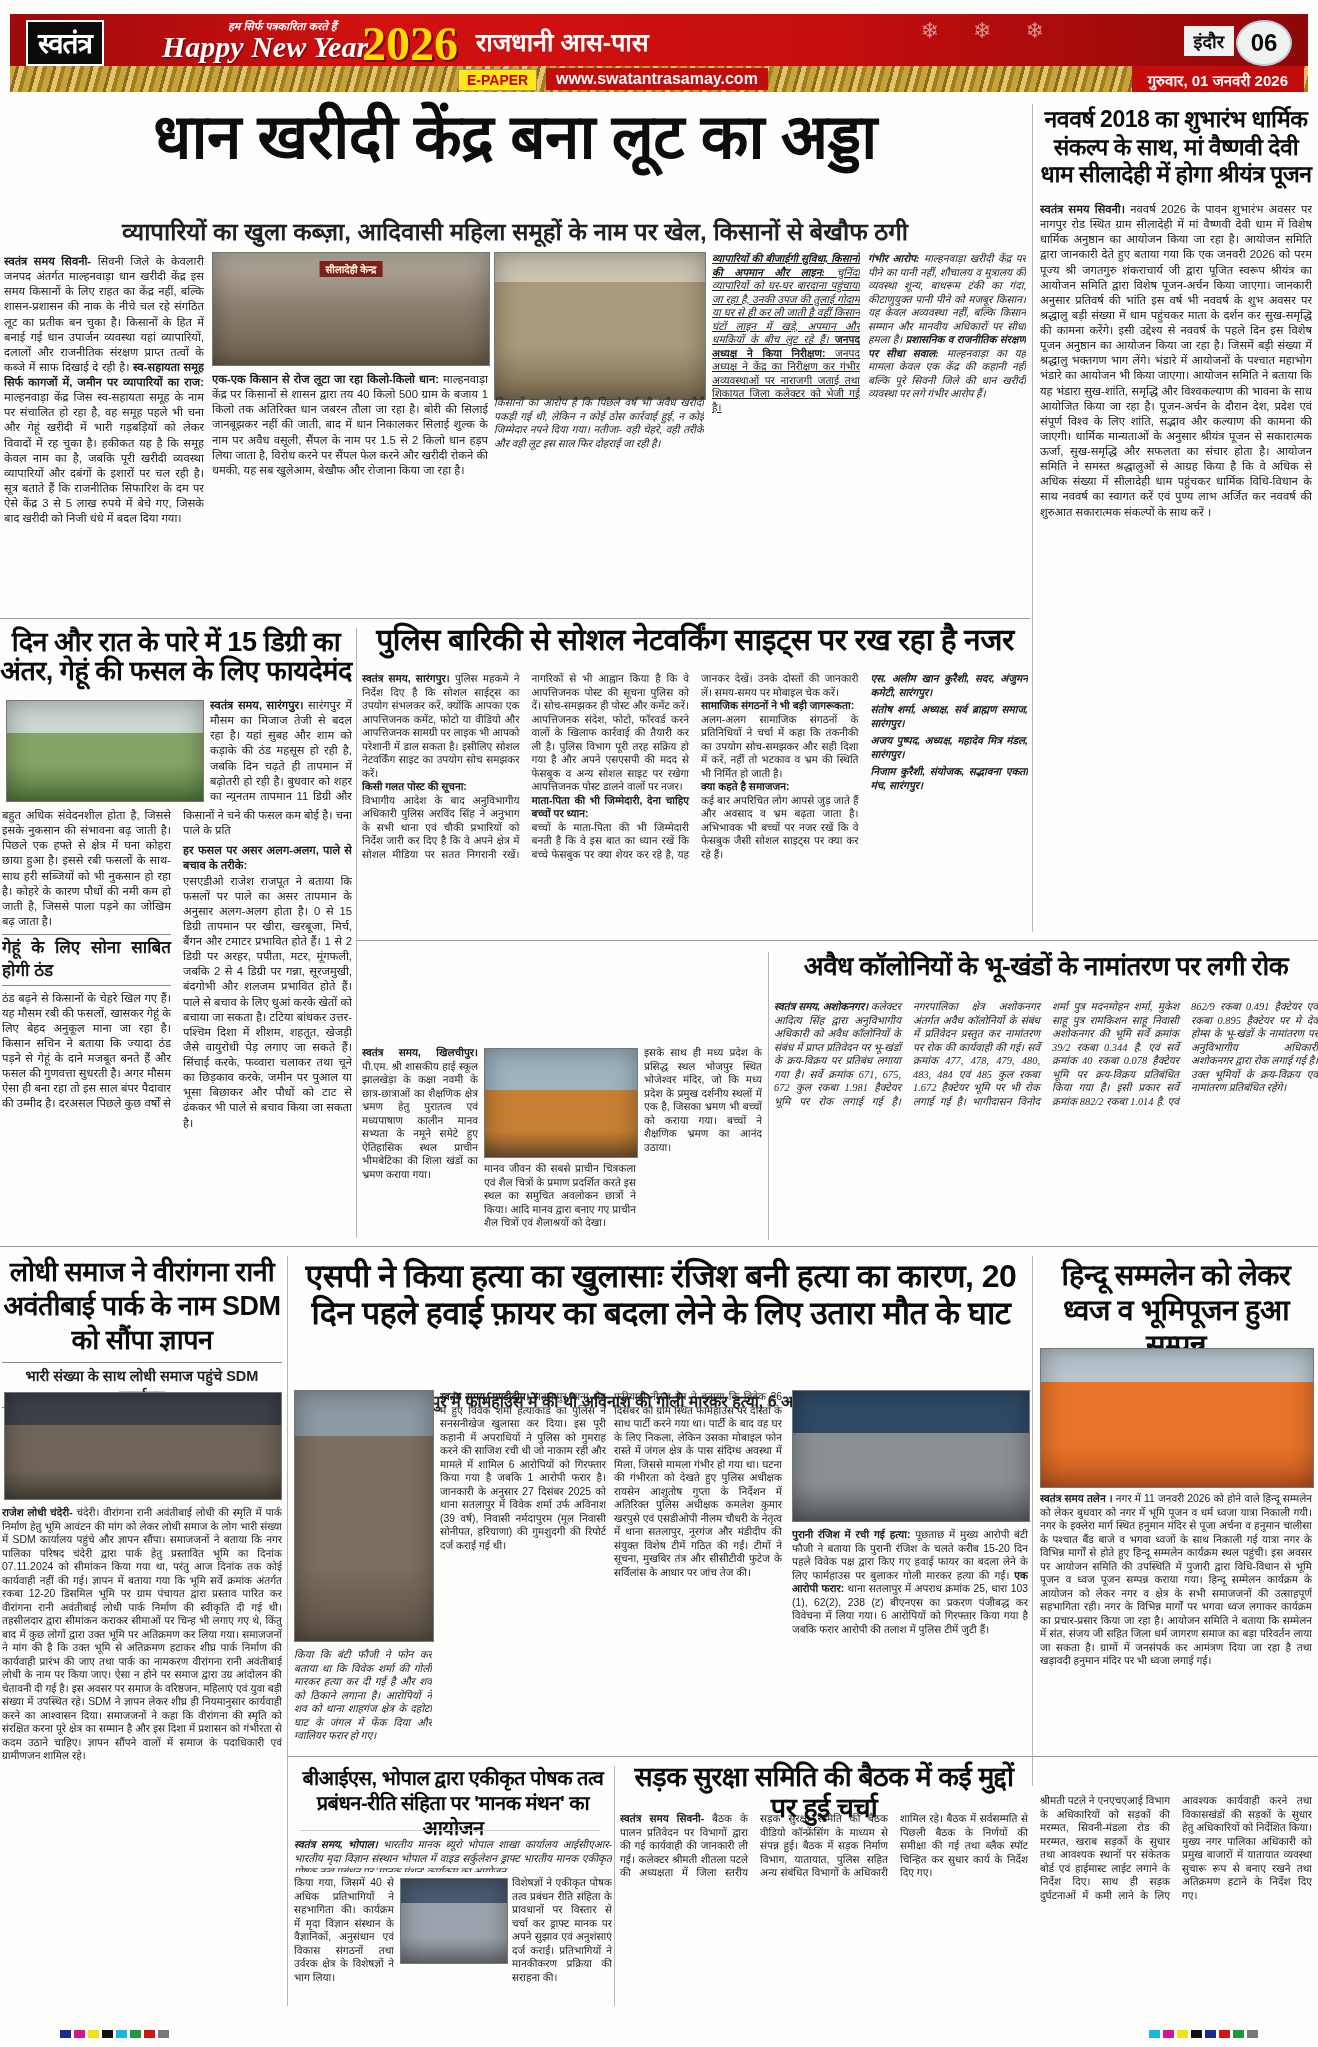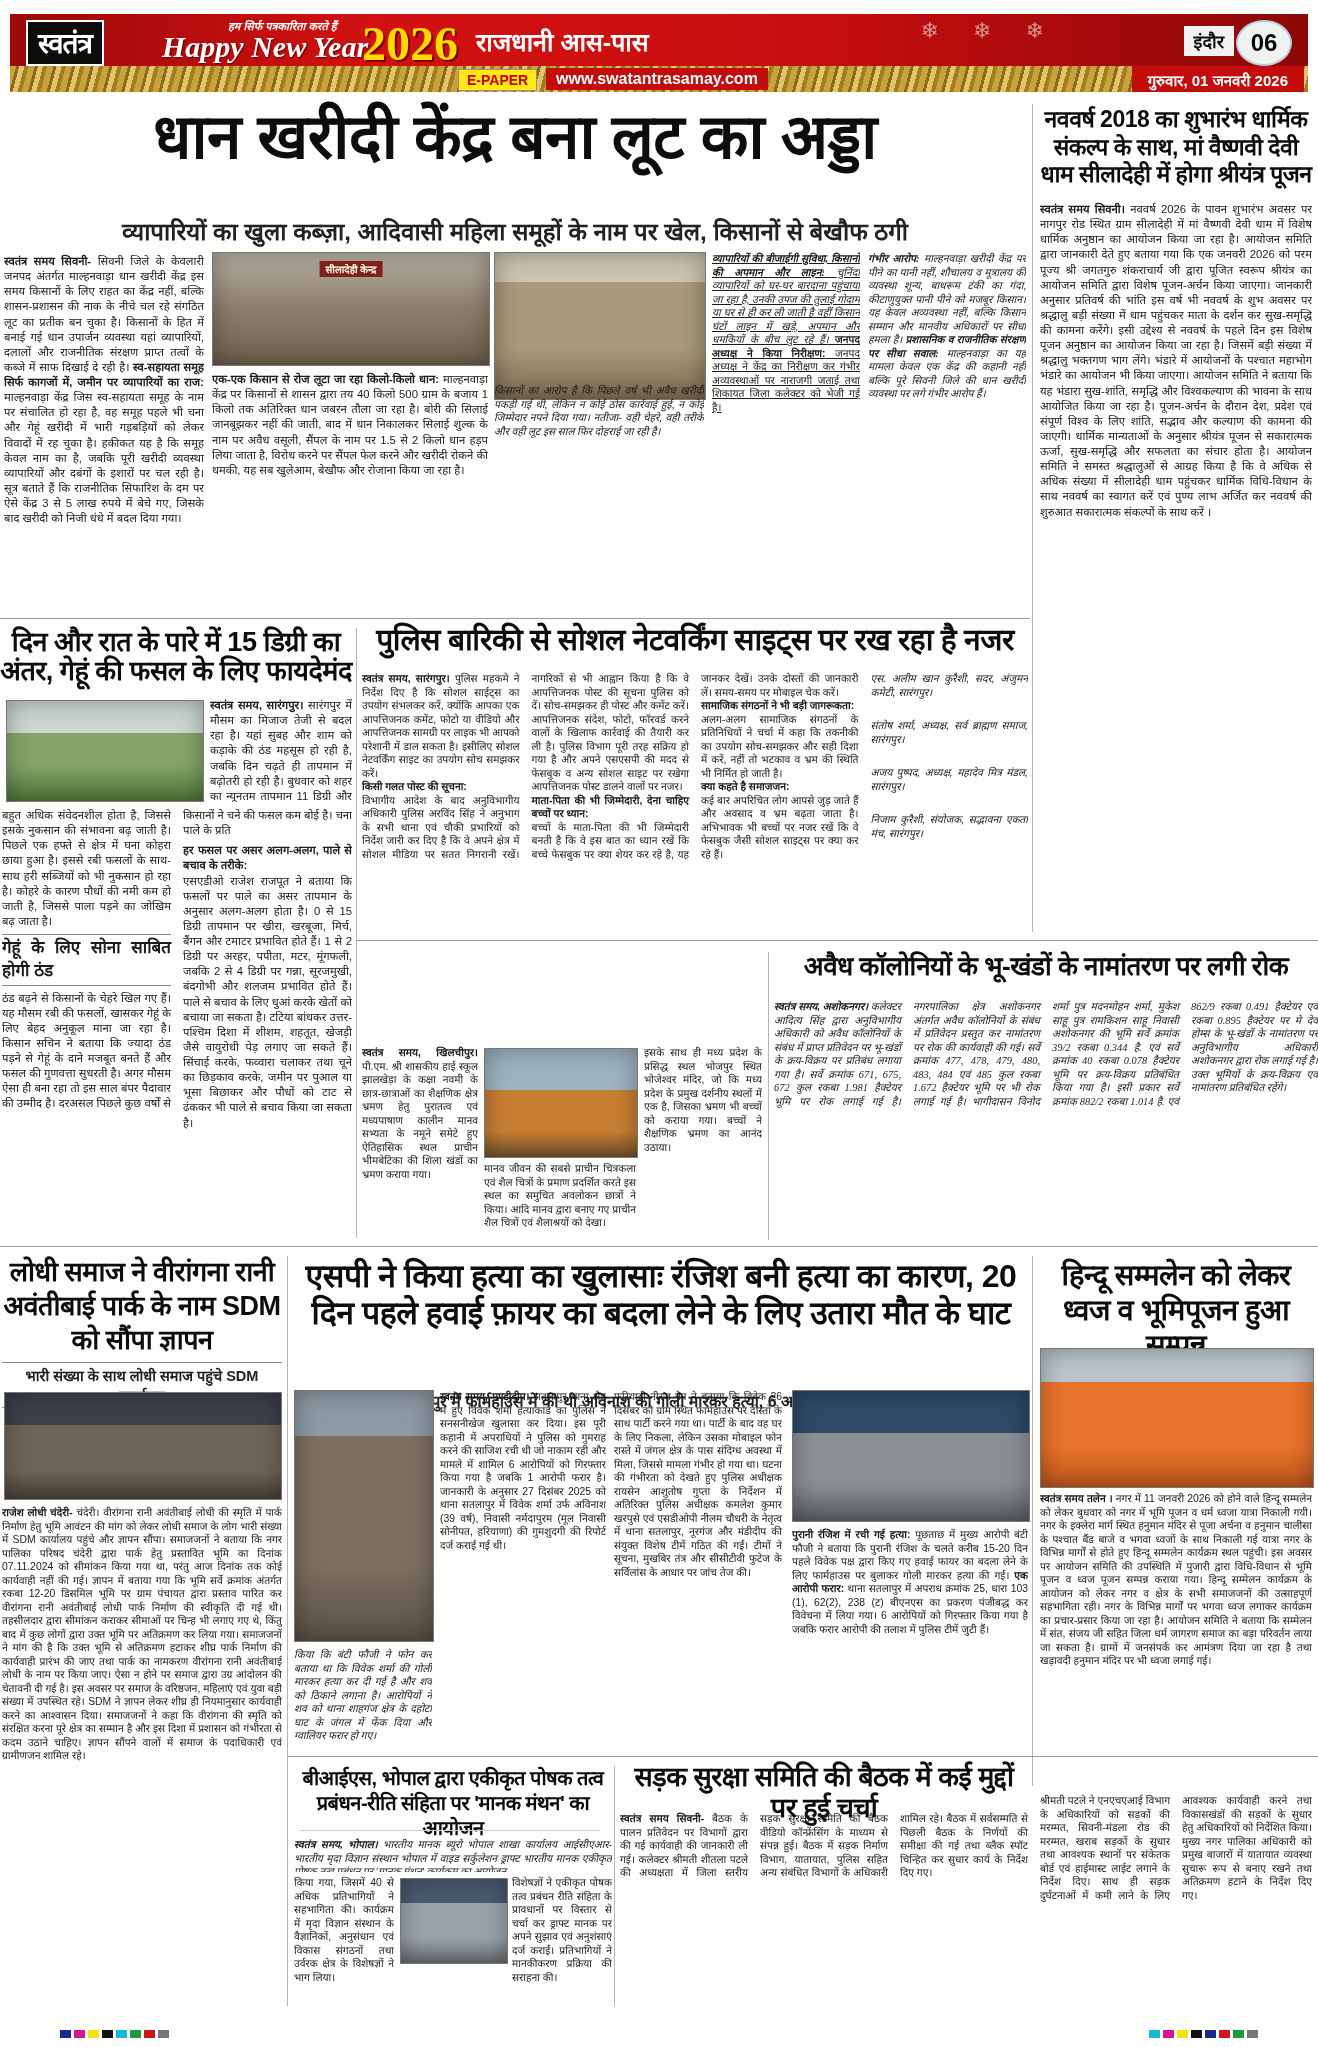--- a/index.html
+++ b/index.html
@@ -38,21 +38,21 @@
   .body-sm{font-size:10.4px;line-height:1.3;text-align:justify;color:#1c1c1c;}
   .ital{font-style:italic;font-family:"Liberation Serif",serif;}
   .bhead{font-weight:900;}
   .abs{position:absolute;}
   .photo{position:absolute;border:1px solid #777;box-shadow:inset 0 0 24px rgba(0,0,0,.35);}
   .photo .plabel{position:absolute;left:50%;top:8px;transform:translateX(-50%);
     background:rgba(120,10,10,.85);color:#ffd;font-size:10px;font-weight:700;padding:1px 6px;white-space:nowrap;}
   .hsep{position:absolute;height:1px;background:#9a9a9a;}
   .vsep{position:absolute;width:1px;background:#b5b5b5;}
   .subrule{border-top:1px solid #888;border-bottom:1px solid #888;padding:2px 0;}
-  .sig{font-weight:400;font-style:italic;display:block;margin-top:20px;}
+  .sig{font-weight:700;font-style:italic;display:block;margin-top:4px;}
   .cols2{column-count:2;column-gap:12px;}
   .cols3{column-count:3;column-gap:12px;}
   .cols4{column-count:4;column-gap:12px;}
   .chips{position:absolute;display:flex;gap:3px;}
   .chips i{width:11px;height:8px;display:block;}
 </style>
 </head>
 <body>
 
 <div class="page">
@@ -86,21 +86,21 @@
   <div class="photo" style="left:212px;top:252px;width:276px;height:112px;background:linear-gradient(180deg,#b9b1a4,#8d8272 45%,#6d5f4c);">
     <span class="plabel">सीलादेही केन्द्र</span>
   </div>
   <div class="photo" style="left:494px;top:252px;width:210px;height:146px;background:linear-gradient(180deg,#ccc4b2 0 20%,#a89a7a 20% 65%,#7e6c50);"></div>
 
   <div class="abs body-txt" style="left:212px;top:372px;width:276px;height:240px;overflow:hidden;">
     <span class="bhead">एक-एक किसान से रोज लूटा जा रहा किलो-किलो धान:</span>
     <span>माल्हनवाड़ा केंद्र पर किसानों से शासन द्वारा तय 40 किलो 500 ग्राम के बजाय 1 किलो तक अतिरिक्त धान जबरन तौला जा रहा है। बोरी की सिलाई जानबूझकर नहीं की जाती, बाद में धान निकालकर सिलाई शुल्क के नाम पर अवैध वसूली, सैंपल के नाम पर 1.5 से 2 किलो धान हड़प लिया जाता है, विरोध करने पर सैंपल फेल करने और खरीदी रोकने की धमकी, यह सब खुलेआम, बेखौफ और रोजाना किया जा रहा है।</span>
   </div>
 
-  <div class="abs body-sm ital" style="left:494px;top:384px;width:210px;height:206px;overflow:hidden;">
+  <div class="abs body-sm ital" style="left:494px;top:396px;width:210px;height:206px;overflow:hidden;">
     <span>किसानों का आरोप है कि पिछले वर्ष भी अवैध खरीदी पकड़ी गई थी, लेकिन न कोई ठोस कार्रवाई हुई, न कोई जिम्मेदार नपने दिया गया। नतीजा- वही चेहरे, वही तरीके और वही लूट इस साल फिर दोहराई जा रही है।</span>
   </div>
 
   <div class="abs body-sm" style="left:712px;top:252px;width:148px;height:360px;overflow:hidden;text-decoration:underline;">
     <span class="bhead ital">व्यापारियों की बीजाईगी सुविधा, किसानों की अपमान और लाइन:</span>
     <span class="ital">चुनिंदा व्यापारियों को घर-घर बारदाना पहुंचाया जा रहा है, उनकी उपज की तुलाई गोदाम या घर से ही कर ली जाती है वहीं किसान घंटों लाइन में खड़े, अपमान और धमकियों के बीच लुट रहे हैं।</span>
     <span class="bhead">जनपद अध्यक्ष ने किया निरीक्षण:</span>
     <span>जनपद अध्यक्ष ने केंद्र का निरीक्षण कर गंभीर अव्यवस्थाओं पर नाराजगी जताई तथा शिकायत जिला कलेक्टर को भेजी गई है।</span>
   </div>
 

